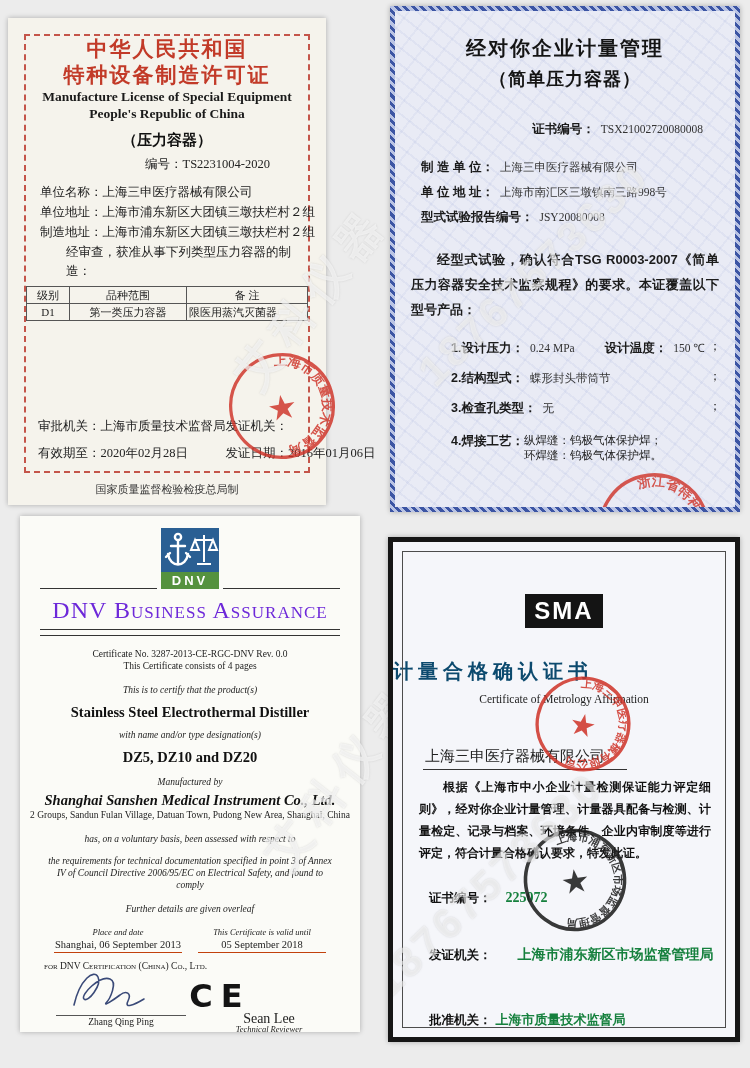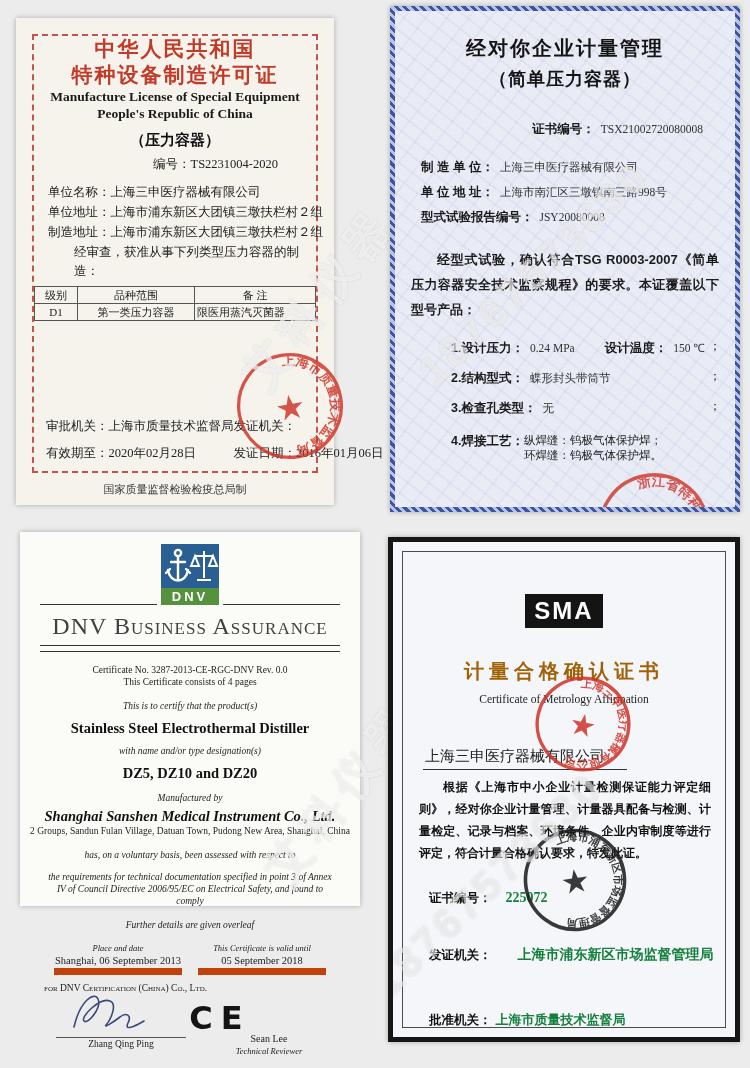--- a/index.html
+++ b/index.html
@@ -4,21 +4,21 @@
 <style>
   html,body{margin:0;padding:0;}
   body{
     width:750px;height:1068px;position:relative;overflow:hidden;
     background:#ececec;
     font-family:"Liberation Serif",serif;
     color:#222;
   }
   .cert{position:absolute;box-shadow:0 0 5px rgba(0,0,0,.28);}
   
-  .cert1{left:16px;top:18px;width:318px;height:487px;background:#f5f3ec;}
+  .cert1{left:8px;top:18px;width:318px;height:487px;background:#f5f3ec;}
   .c1-border{position:absolute;inset:16px 16px 32px 16px;border:2px dashed #c4554a;}
   .c1-inner{position:absolute;inset:18px 18px 34px 18px;text-align:center;}
   .c1-title-cn{font-family:"Liberation Sans",sans-serif;font-weight:bold;color:#c23a28;font-size:21px;line-height:26px;letter-spacing:2px;}
   .c1-title-en{font-weight:bold;font-size:13.5px;line-height:17px;color:#1a1a1a;}
   .c1-cat{font-family:"Liberation Sans",sans-serif;font-weight:bold;font-size:15px;margin-top:9px;color:#111;}
   .c1-num{font-size:12.5px;margin-top:6px;text-align:right;padding-right:38px;color:#222;}
   .c1-fields{margin-top:9px;text-align:left;padding-left:14px;font-size:12.5px;}
   .c1-field{line-height:20px;white-space:nowrap;}
   .c1-intro{text-align:left;padding-left:40px;font-size:12.5px;line-height:19px;margin-top:1px;}
   .c1-table{width:100%;border-collapse:collapse;margin-top:5px;font-size:11px;}
@@ -46,53 +46,53 @@
   .c2-val{font-size:11.5px;color:#333;padding-left:6px;}
   .c2-para{font-family:"Liberation Sans",sans-serif;font-weight:600;font-size:13px;line-height:25px;text-align:justify;text-indent:2em;padding:0 16px;margin-top:18px;color:#1c1c1c;}
   .c2-items{margin-top:16px;padding-left:56px;text-align:left;}
   .c2-item{position:relative;line-height:17px;margin-bottom:11px;padding-right:30px;}
   .c2-item .tail{position:absolute;right:14px;top:0;font-size:12px;}
   .c2-lab2{padding-left:26px;}
   .c2-item4{display:flex;margin-top:16px;}
   .c2-val-block span{display:block;font-size:11.5px;line-height:15px;color:#222;}
   .c2-sealzone{position:relative;height:120px;}
   
-  .cert3{left:20px;top:532px;width:340px;height:374px;background:#fbfbf7;text-align:center;}
+  .cert3{left:20px;top:516px;width:340px;height:516px;background:#fbfbf7;text-align:center;}
   .dnv-logo-row{display:flex;align-items:flex-end;padding:12px 20px 0 20px;}
   .dnv-logo-row::before,.dnv-logo-row::after{content:"";flex:1;border-bottom:1px solid #333;margin-bottom:0px;}
   .dnv-logo{width:58px;margin:0 4px;}
   .dnv-logo-blue{width:58px;height:44px;background:#2a5f93;}
   .dnv-logo-green{width:58px;height:17px;background:#55923e;color:#fff;
     font-family:"Liberation Sans",sans-serif;font-weight:bold;font-size:13px;letter-spacing:3px;line-height:17px;text-align:center;}
-  .dnv-brand{font-variant:small-caps;font-size:24px;letter-spacing:1px;margin-top:8px;color:#404040;}
+  .dnv-brand{font-variant:small-caps;font-size:24px;letter-spacing:1px;margin-top:8px;color:#6d28d9;}
   .dnv-rule{border:none;border-top:1px solid #333;margin:5px 20px 0 20px;}
   .dnv-doctitle{font-variant:small-caps;font-size:15px;letter-spacing:1px;margin-top:7px;color:#111;}
   .dnv-small{font-size:9.5px;line-height:12px;color:#222;}
   .dnv-it{font-style:italic;}
   .dnv-bold{font-weight:bold;font-size:14.5px;line-height:17px;color:#111;}
   .mt4{margin-top:4px;font-style:italic;} .mt8{margin-top:8px;} .mt10{margin-top:10px;} .mt12{margin-top:12px;}
   .dnv-cols{display:flex;margin:12px 26px 0 26px;font-size:10px;}
   .dnv-cols .dcol{flex:1;}
   .dnv-cols .dlab{font-style:italic;font-size:8.5px;}
-  .dnv-cols .dval{border-bottom:7px solid #c2410c;padding-bottom:2px;margin:2px 8px 0 8px;font-size:10.5px;}
+  .dnv-cols .dval{border-bottom:1px solid #c2410c;padding-bottom:2px;margin:2px 8px 0 8px;font-size:10.5px;}
   .dnv-for{font-variant:small-caps;text-align:left;margin:8px 0 0 24px;font-size:9.5px;}
   .dnv-sigzone{position:relative;height:66px;}
   .dnv-sig{position:absolute;left:40px;top:-6px;}
   .dnv-sigline{position:absolute;left:36px;top:44px;width:130px;border-top:1px solid #555;}
   .dnv-signame{position:absolute;left:36px;top:46px;width:130px;font-size:9.5px;}
   .dnv-ce{position:absolute;left:150px;top:6px;width:100px;font-family:"DejaVu Sans",sans-serif;font-weight:bold;font-size:32px;letter-spacing:8px;color:#141414;}
-  .dnv-rev-name{position:absolute;right:36px;top:40px;width:110px;font-size:10px;}
+  .dnv-rev-name{position:absolute;right:36px;top:40px;width:110px;font-size:14px;}
   .dnv-rev-title{position:absolute;right:36px;top:53px;width:110px;font-style:italic;font-size:8.5px;}
   
   .cert4{left:388px;top:537px;width:352px;height:505px;background:#161616;}
   .c4-paper{position:absolute;inset:5px;background:#f5f6fa;overflow:hidden;}
   .c4-rule{position:absolute;inset:9px;border:1px solid #4c4c4c;pointer-events:none;}
   .c4-logo{width:78px;height:34px;background:#141414;color:#fff;margin:52px auto 0 auto;
     font-family:"Liberation Sans",sans-serif;font-weight:bold;font-size:24px;line-height:34px;text-align:center;letter-spacing:2px;}
-  .c4-title{font-family:"Liberation Sans",sans-serif;font-weight:bold;font-size:20px;letter-spacing:5px;text-align:center;margin-top:30px;color:#a16207;}
+  .c4-title{font-family:"Liberation Sans",sans-serif;font-weight:bold;font-size:20px;letter-spacing:5px;margin-top:30px;color:#0c4a6e;}
   .c4-sub{font-size:11.5px;text-align:center;margin-top:8px;color:#222;}
   .c4-company{font-size:15px;margin:42px 0 0 30px;display:inline-block;border-bottom:1px solid #333;padding:0 22px 3px 2px;text-align:left;}
   .c4-para{font-size:12px;line-height:22px;text-align:justify;text-indent:2em;margin:6px 24px 0 26px;color:#111;font-weight:600;}
   .c4-line{margin:0 0 0 36px;text-align:left;white-space:nowrap;}
   .c4-lab{font-family:"Liberation Sans",sans-serif;font-weight:bold;font-size:12.5px;color:#111;}
   .c4-val{font-size:13px;font-weight:bold;padding-left:10px;color:#15803d;}
   .c4-val-big{font-size:14px;}
   .c4-certno{margin-top:24px;}
   .c4-issue{margin-top:38px;}
   .c4-approve{margin-top:46px;}

